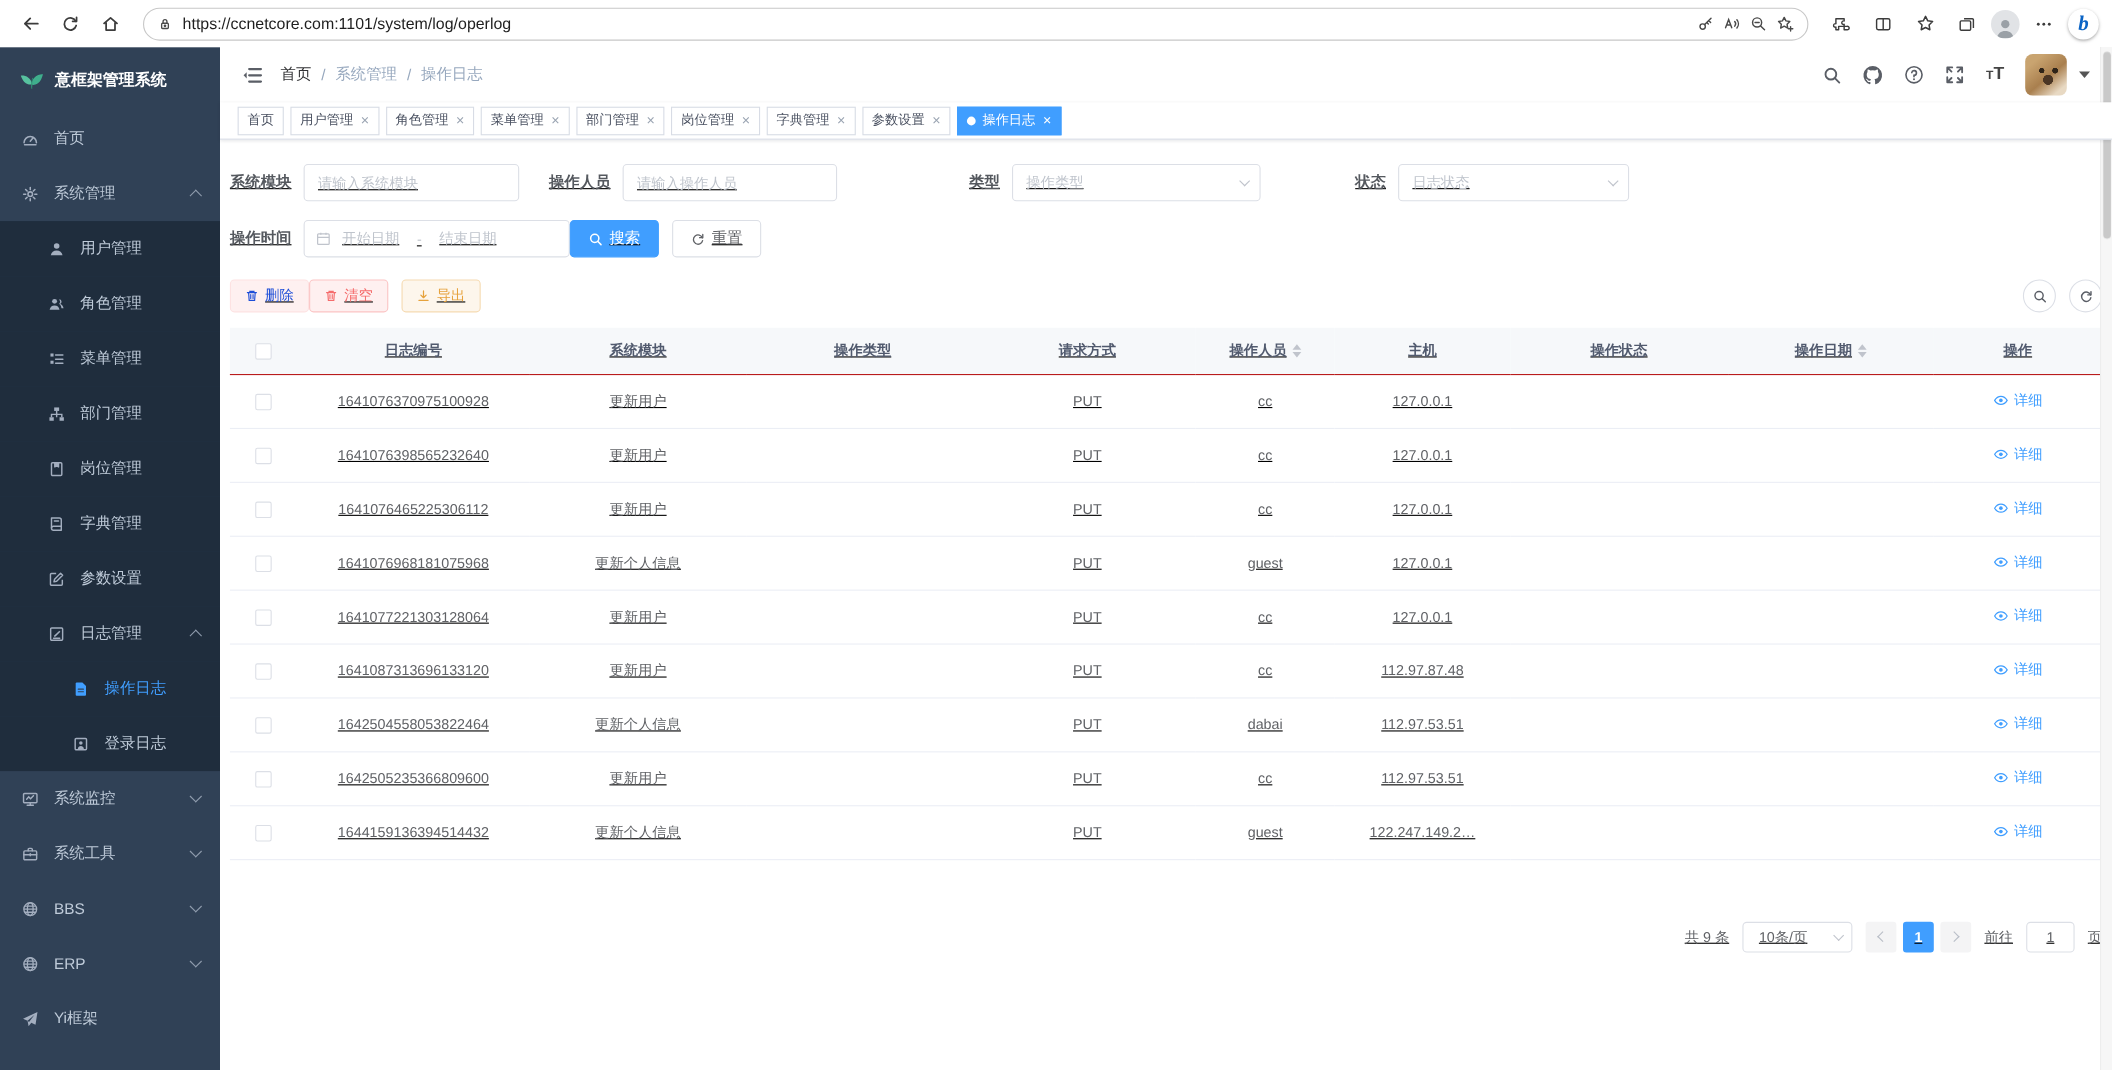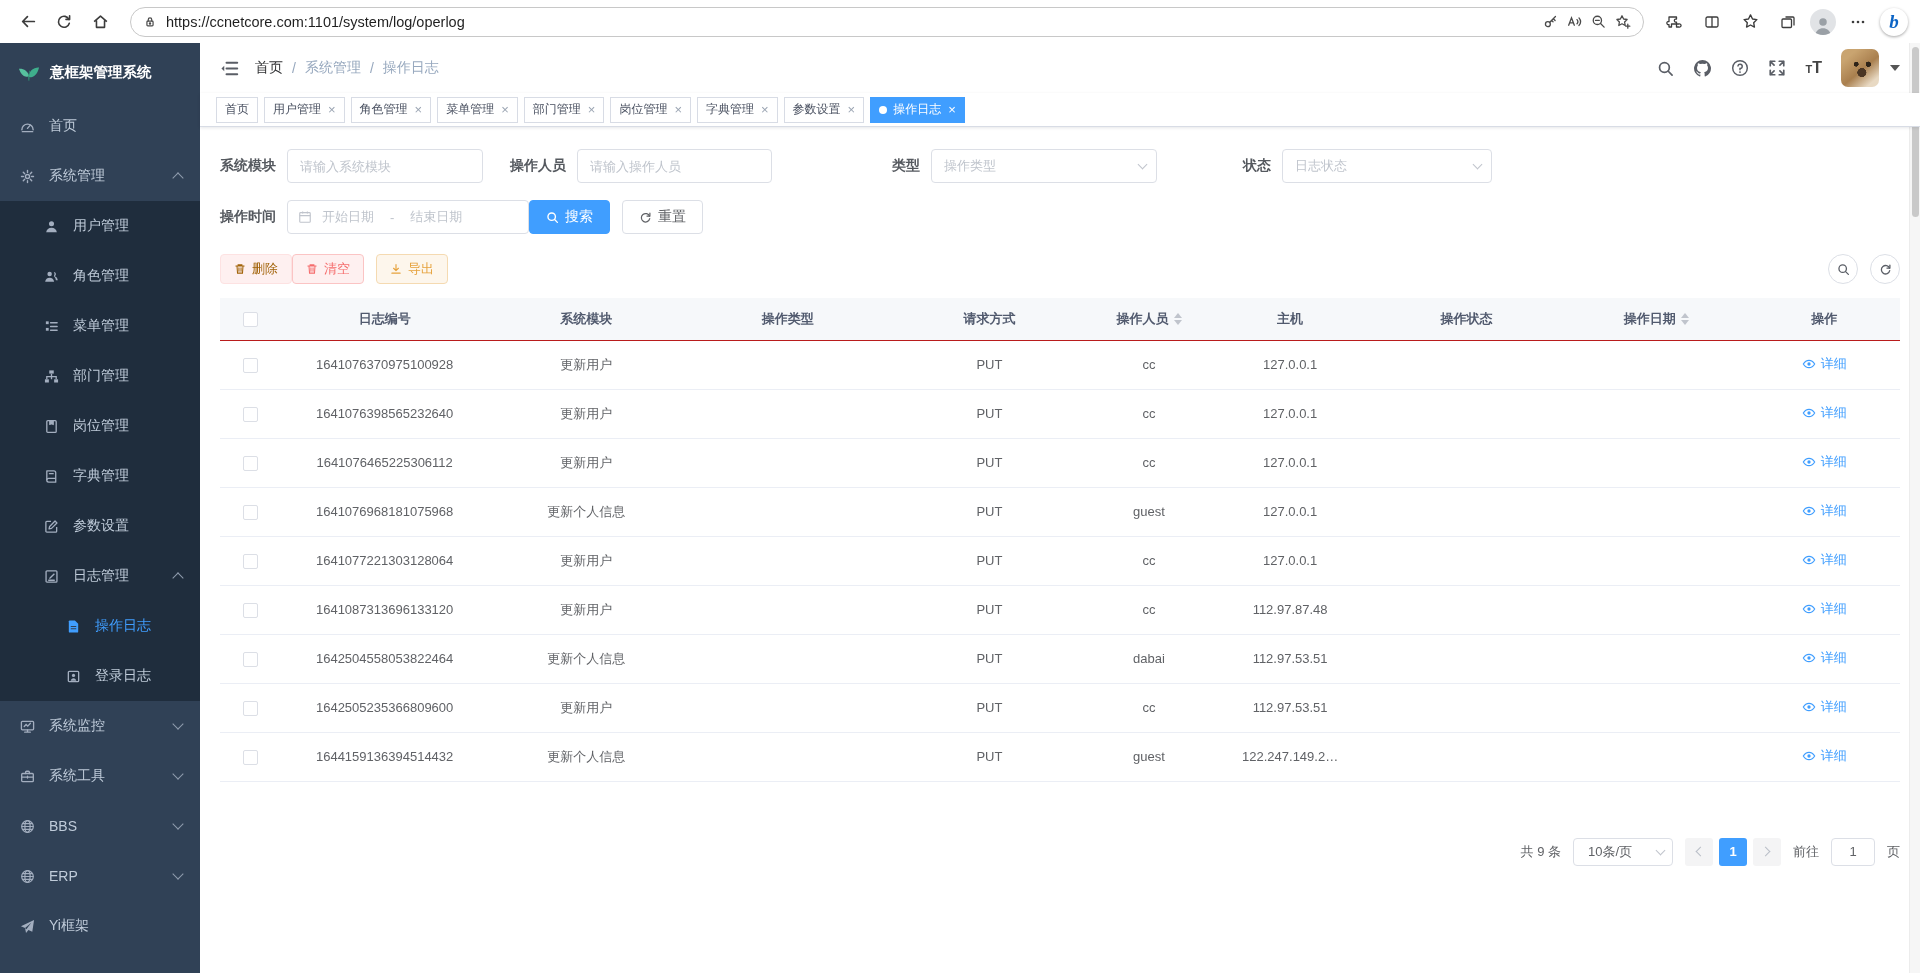--- a/index.html
+++ b/index.html
@@ -53,32 +53,32 @@
 
   
   .tags { height:34px; display:flex; align-items:center; padding:0 16px; background:#fff; border-bottom:1px solid #d8dce5; box-shadow:0 1px 3px 0 rgba(0,21,41,.10); position:relative; z-index:2; }
   .tag { display:inline-flex; align-items:center; height:26px; padding:0 8px; border:1px solid #d8dce5; background:#fff; color:#495060; font-size:12px; margin-right:6px; cursor:pointer; white-space:nowrap; }
   .tag .x { margin-left:7px; color:#9aa4b2; font-size:13px; line-height:1; cursor:pointer; }
   .tag.active { background:#409eff; border-color:#409eff; color:#fff; }
   .tag.active .dot { width:8px; height:8px; border-radius:50%; background:#fff; margin-right:6px; display:inline-block; }
   .tag.active .x { color:#fff; }
 
   
-  .content { flex:1; padding:22px 20px 0; overflow:hidden; }
+  .content { flex:1; padding:22px 9px 0; overflow:hidden;text-decoration:underline; }
   .frow { display:flex; align-items:center; margin-bottom:17px; font-size:14px; }
   .flabel { font-weight:bold; color:#55595f; margin-right:11px; white-space:nowrap; }
   .inp { height:34px; border:1px solid #dcdfe6; border-radius:4px; padding:0 12px; font-size:13px; color:#606266; outline:none; font-family:inherit; }
   .inp::placeholder { color:#bfc4cc; }
   .sel { display:flex; align-items:center; justify-content:space-between; height:34px; border:1px solid #dcdfe6; border-radius:4px; padding:0 10px 0 12px; color:#bfc4cc; font-size:13px; background:#fff; cursor:pointer; }
   .sel-caret { width:7px; height:7px; border-right:1.4px solid #c0c4cc; border-bottom:1.4px solid #c0c4cc; transform:rotate(45deg); margin-top:-3px; }
   .dater { width:242px; height:34px; border:1px solid #dcdfe6; border-radius:4px; display:flex; align-items:center; padding:0 10px; gap:10px; color:#bfc4cc; font-size:13px; cursor:pointer; }
   .btn { display:inline-flex; align-items:center; gap:6px; height:34px; padding:0 16px; border-radius:4px; font-size:14px; cursor:pointer; border:1px solid #dcdfe6; background:#fff; color:#606266; font-family:inherit; }
   .btn.primary { background:#409eff; border-color:#409eff; color:#fff; }
   .btn.sm { height:30px; padding:0 13px; font-size:13px; border-radius:4px; }
-  .btn.danger-dis { color:#a16207; background:#fef0f0; border-color:#fde2e2; cursor:not-allowed; }
+  .btn.danger-dis { color:#1d4ed8; background:#fef0f0; border-color:#fde2e2; cursor:not-allowed; }
   .btn.danger { color:#f56c6c; background:#fef0f0; border-color:#fbc4c4; }
   .btn.warn { color:#e6a23c; background:#fdf6ec; border-color:#f5dab1; }
   .toolrow { display:flex; align-items:center; margin-bottom:14px; }
   .tool-right { margin-left:auto; display:flex; gap:12px; }
   .circ { width:30px; height:30px; border-radius:50%; border:1px solid #dcdfe6; background:#fff; display:flex; align-items:center; justify-content:center; color:#5a5e66; cursor:pointer; }
 
   
   table { width:100%; border-collapse:collapse; font-size:13px; color:#606266; table-layout:fixed; }
   thead th { background:#f6f8fa; color:#515a6e; font-weight:bold; height:42px; border-bottom:1px solid #b91c1c; text-align:center; }
   tbody td { height:49px; border-bottom:1px solid #ebeef5; text-align:center; white-space:nowrap; overflow:hidden; text-overflow:ellipsis; }

